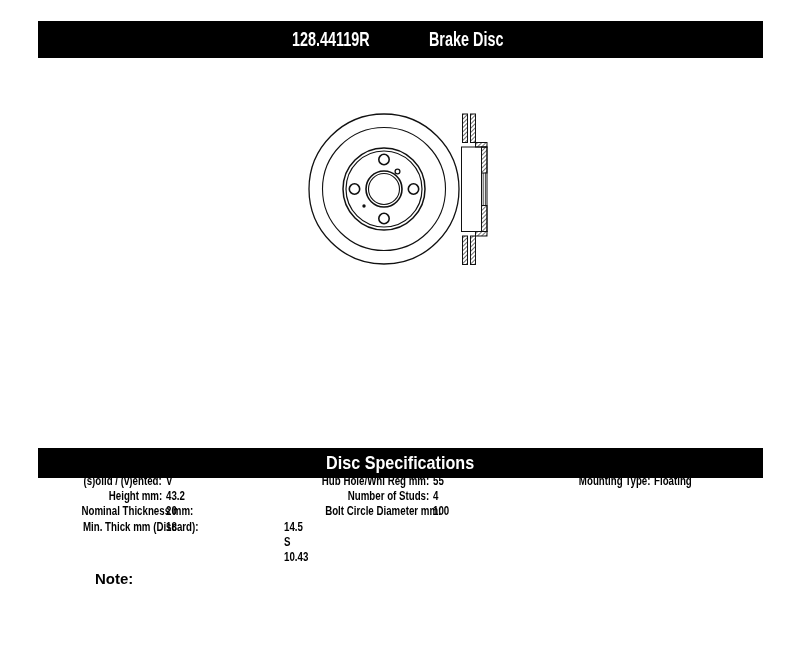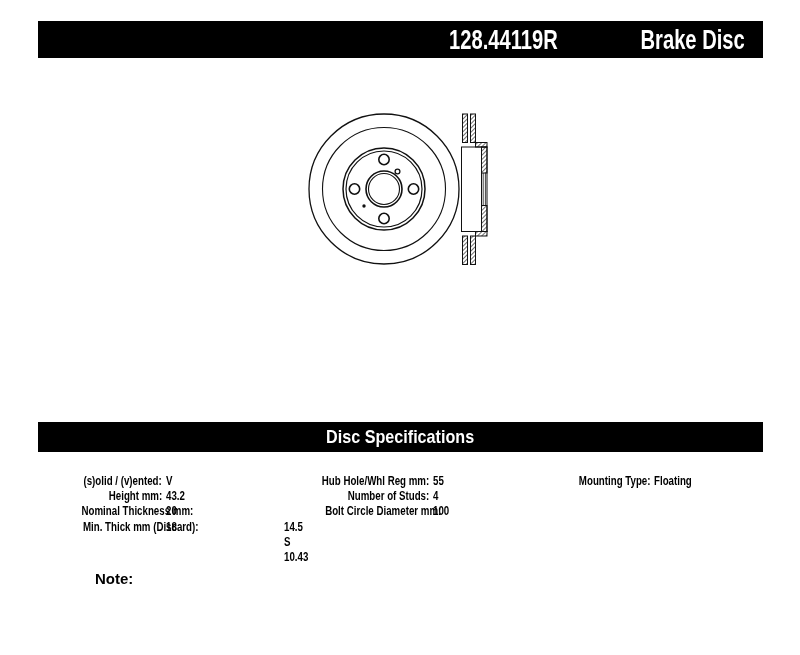--- a/index.html
+++ b/index.html
@@ -5,23 +5,23 @@
   html,body{margin:0;padding:0;}
   body{
     width:800px;height:655px;position:relative;background:#ffffff;
     font-family:"Liberation Sans","DejaVu Sans",sans-serif;
     color:#000;overflow:hidden;
   }
   .bar{
     position:absolute;left:38px;width:725px;background:#000;color:#fff;
     display:flex;align-items:center;font-weight:bold;
   }
-  .header-bar{top:21px;height:37px;justify-content:flex-end;
-    padding:0 18px 0 12px;box-sizing:border-box;font-size:28px;}
-  .spec-bar{top:422px;height:30px;justify-content:center;font-size:19px;}
+  .header-bar{top:21px;height:37px;justify-content:center;
+    padding:0 18px 0 12px;box-sizing:border-box;font-size:20px;}
+  .spec-bar{top:448px;height:30px;justify-content:center;font-size:19px;}
   .cx{display:inline-block;white-space:nowrap;}
   .c72l{transform:scaleX(0.72);transform-origin:0 50%;}
   .c72r{transform:scaleX(0.72);transform-origin:100% 50%;}
   .c85c{transform:scaleX(0.85);transform-origin:50% 50%;}
   .drawing{position:absolute;left:290px;top:100px;width:220px;height:180px;}
   .spec-col{position:absolute;top:473px;font-size:13.5px;font-weight:bold;line-height:15.2px;}
   #col-left{left:38px;}
   #col-mid{left:280px;}
   #col-right{left:540px;}
   .spec-row{display:flex;white-space:nowrap;}

